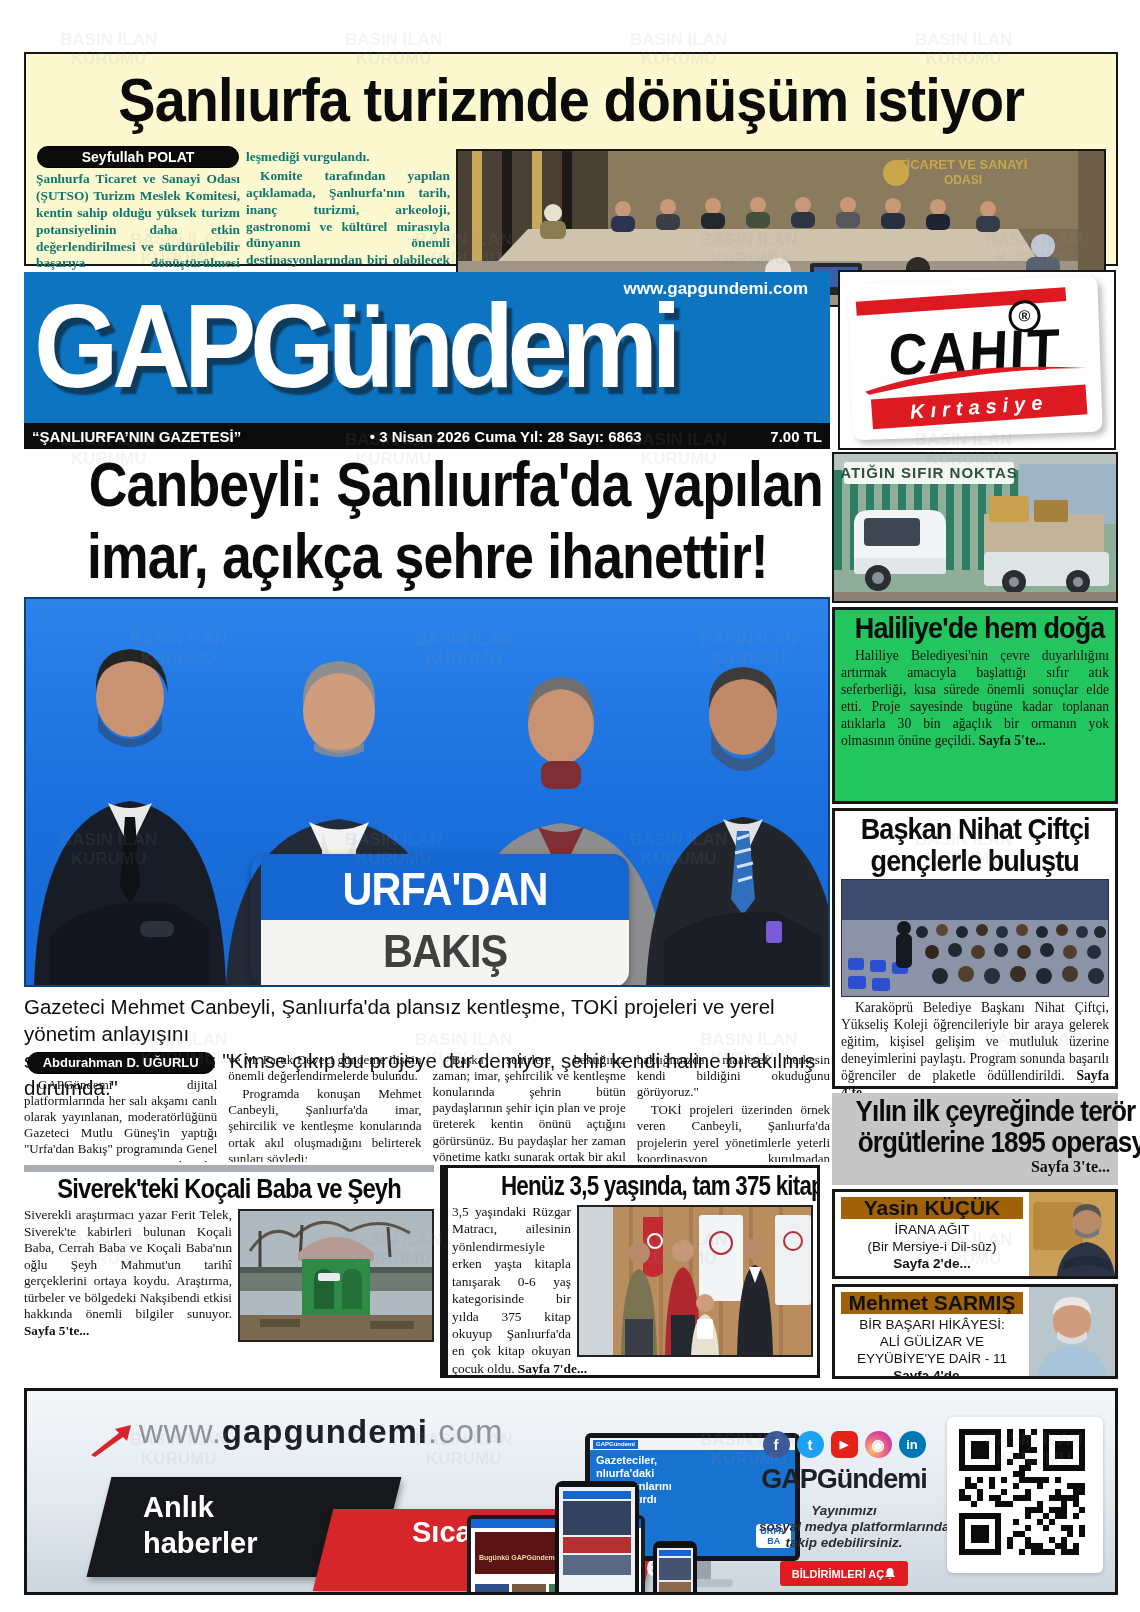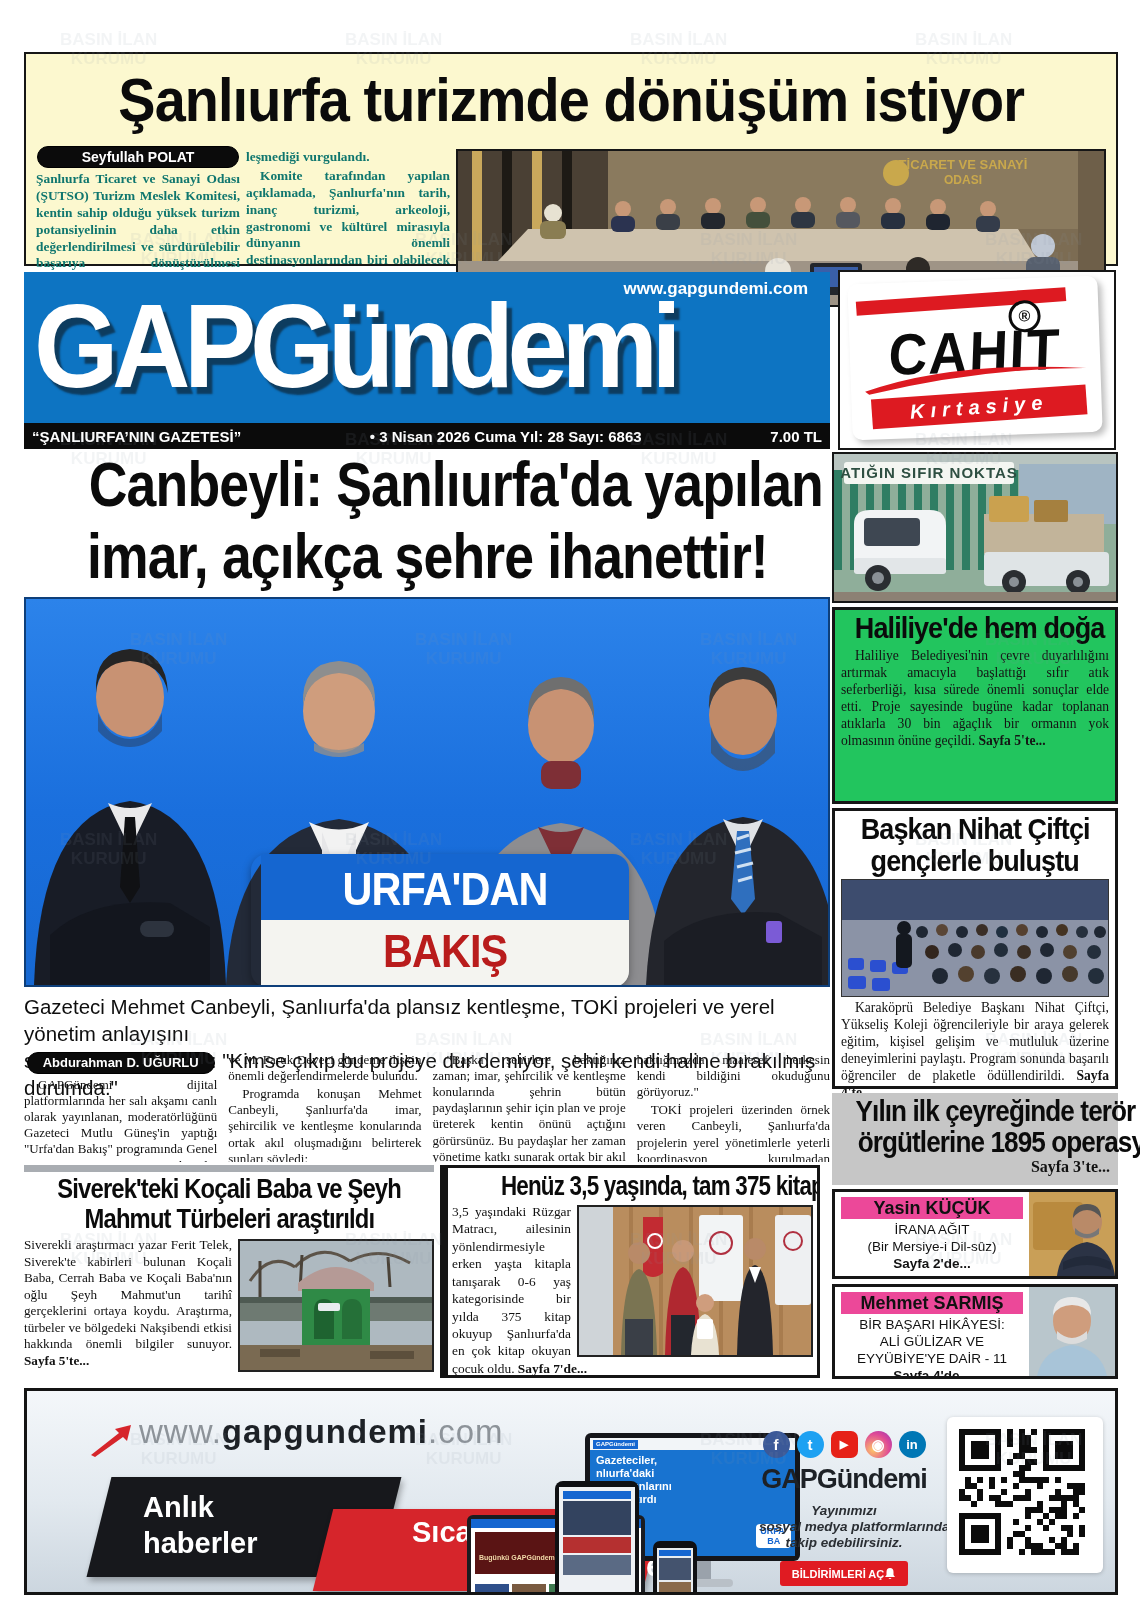--- a/index.html
+++ b/index.html
@@ -56,21 +56,21 @@
   
   .main-headline{position:absolute;left:24px;top:448px;width:806px;text-align:center;color:#0b0b0b;}
   .main-headline .line{font-size:63px;line-height:72px;}
   
   .main-photo{position:absolute;left:24px;top:597px;width:806px;height:390px;background:linear-gradient(180deg,#2c83ea,#1a6fdd 55%,#1668d2);
         border:2px solid #0e3f7a;box-sizing:border-box;overflow:hidden;}
   .person{position:absolute;bottom:0;}
   .badge{position:absolute;left:225px;top:255px;width:368px;height:133px;border-radius:16px;overflow:hidden;
         box-shadow:0 3px 8px rgba(0,0,0,.35);padding-left:10px;}
   .badge-top{height:66px;background:#1566d0;color:#fff;text-align:center;font-size:46px;line-height:70px;}
-  .badge-bottom{height:75px;background:#f4f4f0;color:#b91c1c;text-align:center;font-size:46px;line-height:62px;}
+  .badge-bottom{height:75px;background:#f4f4f0;color:#404040;text-align:center;font-size:46px;line-height:62px;}
   
   .main-sub{position:absolute;left:24px;top:993px;width:806px;font-size:20.5px;line-height:27px;color:#0e0e0e;}
   .main-cols{position:absolute;left:24px;top:1052px;width:806px;height:110px;display:flex;gap:11px;overflow:hidden;}
   .m-col{flex:1 1 0;font-size:13px;line-height:1.24;}
   .m-col .byline-pill{width:186px;font-size:13px;}
   
   .rbox{position:absolute;left:832px;width:286px;box-sizing:border-box;}
   .atigin{top:452px;height:151px;border:2px solid #161616;overflow:hidden;background:#4d8a6a;}
   .haliliye{top:607px;height:197px;border:3px solid #161616;background:#22c55e;padding:2px 6px;}
   .box-hl{text-align:center;font-size:30px;line-height:32px;color:#0b0b0b;}
@@ -78,21 +78,21 @@
   .ciftci{top:808px;height:281px;border:3px solid #161616;background:#fff;padding:2px 6px;}
   .ciftci-photo{width:100%;height:118px;margin:2px 0 3px 0;overflow:hidden;border:1px solid #333;box-sizing:border-box;
         background:linear-gradient(180deg,#5d6f90 0%,#425070 30%,#8b93a6 100%);position:relative;}
   .teror{top:1093px;height:92px;background:#c6c6c6;padding:3px 8px;}
   .teror .box-hl{font-size:29px;line-height:31px;}
   .teror-ref{text-align:right;font-weight:700;font-size:16px;font-family:"Liberation Serif",serif;}
   .colbox{border:3px solid #161616;background:#fff;display:flex;overflow:hidden;}
   .yasin{top:1189px;height:90px;}
   .sarmis{top:1284px;height:95px;}
   .col-left{flex:1 1 auto;text-align:center;padding-top:3px;}
-  .col-name{background:#ec4899;font-weight:700;font-size:18px;line-height:22px;margin:2px 6px;}
+  .col-name{background:#a16207;font-weight:700;font-size:21px;line-height:22px;margin:2px 6px;}
   .col-line{font-size:13.5px;line-height:17px;}
   .col-ref{font-weight:700;font-size:13.5px;line-height:17px;}
   .col-photo{flex:0 0 86px;height:100%;overflow:hidden;}
   
   .siverek{position:absolute;left:24px;top:1165px;width:410px;height:213px;overflow:hidden;}
   .siverek .graybar{height:7px;background:#a9adb2;margin-bottom:2px;}
   .sv-hl{text-align:center;font-size:28px;line-height:30px;color:#0b0b0b;}
   .sv-body{margin-top:3px;font-size:13.2px;line-height:1.25;}
   .sv-photo{float:right;width:196px;height:133px;margin:2px 0 2px 6px;border:2px solid #222;box-sizing:border-box;
         overflow:hidden;background:#aeb9c0;}
@@ -465,21 +465,20 @@
         <path d="M24 28 Q24 10 43 10 Q62 10 62 28 Q56 18 43 18 Q30 18 24 28 Z" fill="#e8e8e8"></path>
         <path d="M28 44 Q43 58 58 44 L58 52 Q43 62 28 52 Z" fill="#dcdcdc"></path>
         <path d="M8 89 Q14 62 43 58 Q72 62 78 89 Z" fill="#a8c4d8"></path>
       </svg>
     </div>
   </section>
 
   <section class="siverek">
     <div class="graybar"></div>
     <div class="sv-hl"><span class="cond cx85">Siverek'teki Koçali Baba ve Şeyh</span></div>
-    <div class="sv-hl"><span class="cond cx85">Mahmut Türbeleri araştırıldı</span></div>
     <div class="sv-body serif just">
       <div class="sv-photo">
         <svg width="192" height="129" viewBox="0 0 192 129">
           <rect width="192" height="129" fill="#aeb9c0"></rect>
           <path d="M10 40 Q30 10 55 26 M55 26 Q80 0 110 20 M110 20 Q140 4 170 22" stroke="#5c5348" stroke-width="3" fill="none"></path>
           <path d="M20 60 L20 20 M60 50 L62 14 M150 46 L148 16" stroke="#4a4238" stroke-width="3"></path>
           <rect x="0" y="60" width="192" height="20" fill="#6e7a72"></rect>
           <rect x="0" y="56" width="192" height="6" fill="#4e5a52"></rect>
           <path d="M58 42 Q96 10 134 42 L134 50 L58 50 Z" fill="#b59a96"></path>
           <rect x="62" y="48" width="68" height="64" fill="#2f8a46"></rect>

